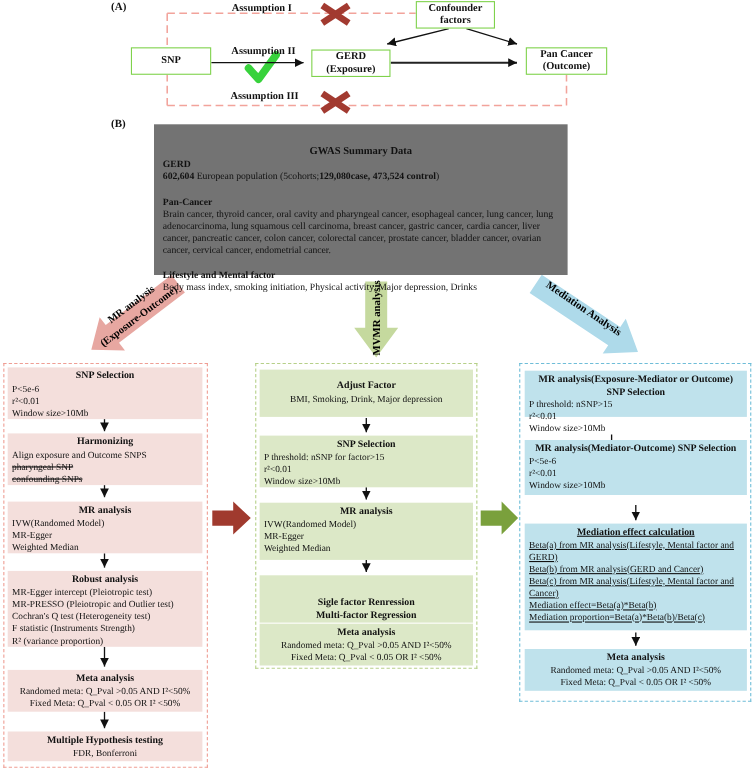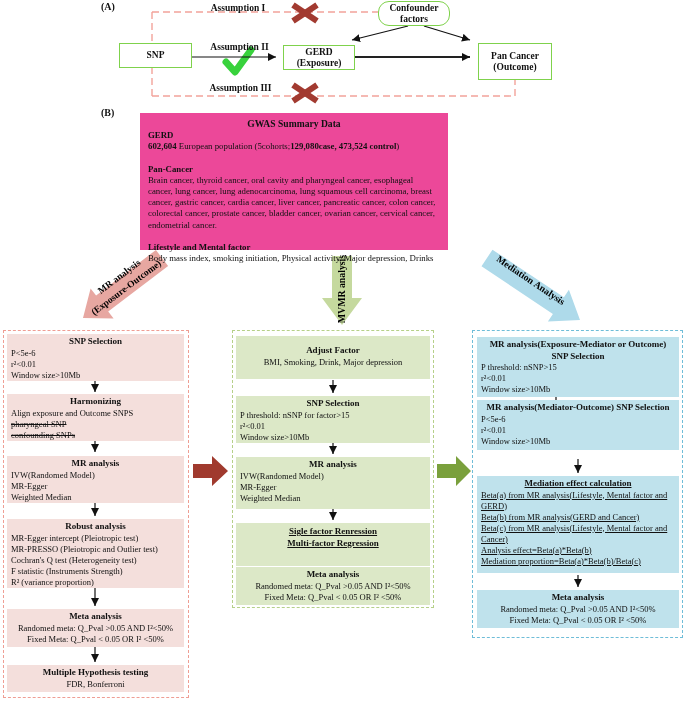--- a/index.html
+++ b/index.html
@@ -4,22 +4,22 @@
 <style>
   html,body{margin:0;padding:0;background:#fff;}
   .canvas{position:relative;width:685px;height:703px;background:#fff;overflow:hidden;
           font-family:"Liberation Serif","DejaVu Serif",serif;color:#111;}
   svg.overlay{position:absolute;left:0;top:0;z-index:1;pointer-events:none;}
   .panel-label{position:absolute;font-weight:bold;font-size:10px;z-index:2;}
   .a-box{position:absolute;background:#fff;border:1.5px solid #7fd24c;display:flex;flex-direction:column;
          align-items:center;justify-content:center;font-weight:bold;font-size:9.5px;line-height:11px;
          text-align:center;z-index:2;box-sizing:border-box;}
   .assumption{position:absolute;font-weight:bold;font-size:9.5px;z-index:2;text-align:center;white-space:nowrap;}
-  .gwas{position:absolute;left:140px;top:113px;width:308px;height:137px;background:#ec4899;z-index:2;
-        padding:5px 8px;box-sizing:border-box;font-size:8.8px;line-height:11.2px;}
+  .gwas{position:absolute;left:140px;top:113px;width:376px;height:137px;background:#737373;z-index:2;
+        padding:19px 8px;box-sizing:border-box;font-size:8.8px;line-height:11.2px;}
   .gwas-title{text-align:center;font-weight:bold;font-size:9.6px;margin-bottom:1px;}
   .gwas .hd{font-weight:bold;}
   .gwas .b{font-weight:bold;}
   .sec-gap{margin-top:11px;}
   .col{position:absolute;border:1.6px dashed;z-index:2;box-sizing:border-box;background:transparent;}
   .col-pink{left:3px;top:330px;width:186px;height:368px;border-color:#ef9e94;}
   .col-green{left:232px;top:330px;width:202px;height:278px;border-color:#b6d089;}
   .col-blue{left:472px;top:330px;width:211px;height:308px;border-color:#6fbdd8;}
   .fbox{position:absolute;box-sizing:border-box;font-size:8.5px;line-height:11px;padding:2px 4px;z-index:2;}
   .f-pink{background:#f4dfdc;}
@@ -110,25 +110,25 @@
   <div class="assumption" style="left:197px;top:42px;width:85px;">Assumption II</div>
   <div class="assumption" style="left:193px;top:83px;width:95px;">Assumption III</div>
 
   <div class="a-box" style="left:119px;top:43px;width:73px;height:25px;">
     <span>SNP</span>
   </div>
   <div class="a-box" style="left:283px;top:45px;width:72px;height:25px;">
     <span>GERD</span>
     <span>(Exposure)</span>
   </div>
-  <div class="a-box" style="left:478px;top:43px;width:74px;height:37px;">
+  <div class="a-box" style="left:478px;top:43px;width:74px;height:25px;">
     <span>Pan Cancer</span>
     <span>(Outcome)</span>
   </div>
-  <div class="a-box" style="left:378px;top:1px;width:72px;height:25px;border-radius:11px;">
+  <div class="a-box" style="left:378px;top:1px;width:72px;height:25px;">
     <span>Confounder</span>
     <span>factors</span>
   </div>
 
   <div class="panel-label" style="left:101px;top:107px;">(B)</div>
   <div class="gwas">
     <div class="gwas-title">GWAS Summary Data</div>
     <div class="hd">GERD</div>
     <div><span class="b">602,604</span><span> European population (5cohorts;</span><span class="b">129,080case, 473,524 control</span><span>)</span></div>
     <div class="hd sec-gap">Pan-Cancer</div>
@@ -186,49 +186,49 @@
     <div class="ln">P threshold: nSNP for factor&gt;15</div>
     <div class="ln">r²&lt;0.01</div>
     <div class="ln">Window size&gt;10Mb</div>
   </div>
   <div class="fbox f-green green-left" style="top:457px;height:52px;">
     <div class="t">MR analysis</div>
     <div class="ln">IVW(Randomed Model)</div>
     <div class="ln">MR-Egger</div>
     <div class="ln">Weighted Median</div>
   </div>
-  <div class="fbox f-green green-left" style="top:523px;height:43px;padding-top:3px;text-decoration:underline;">
+  <div class="fbox f-green green-left" style="top:523px;height:43px;padding-top:19px;">
     <div class="t">Sigle factor Renression</div>
     <div class="t">Multi-factor Regression</div>
   </div>
   <div class="fbox f-green green-left" style="top:567px;height:38px;">
     <div class="t">Meta analysis</div>
     <div class="ln center">Randomed meta: Q_Pval &gt;0.05 AND I²&lt;50%</div>
     <div class="ln center">Fixed Meta: Q_Pval &lt; 0.05 OR I² &lt;50%</div>
   </div>
 
-  <div class="fbox f-blue blue-left" style="top:337px;height:60px;">
+  <div class="fbox f-blue blue-left" style="top:337px;height:42px;">
     <div class="t">MR analysis(Exposure-Mediator or Outcome)</div>
     <div class="t">SNP Selection</div>
     <div class="ln">P threshold: nSNP&gt;15</div>
     <div class="ln">r²&lt;0.01</div>
     <div class="ln">Window size&gt;10Mb</div>
   </div>
   <div class="fbox f-blue blue-left" style="top:400px;height:50px;">
     <div class="t">MR analysis(Mediator-Outcome) SNP Selection</div>
     <div class="ln">P&lt;5e-6</div>
     <div class="ln">r²&lt;0.01</div>
     <div class="ln">Window size&gt;10Mb</div>
   </div>
   <div class="fbox f-blue blue-left" style="top:476px;height:97px;text-decoration:underline;">
     <div class="t">Mediation effect calculation</div>
     <div class="ln">Beta(a) from MR analysis(Lifestyle, Mental factor and GERD)</div>
     <div class="ln">Beta(b) from MR analysis(GERD and Cancer)</div>
     <div class="ln">Beta(c) from MR analysis(Lifestyle, Mental factor and Cancer)</div>
-    <div class="ln">Analysis effect=Beta(a)*Beta(b)</div>
+    <div class="ln">Mediation effect=Beta(a)*Beta(b)</div>
     <div class="ln">Mediation proportion=Beta(a)*Beta(b)/Beta(c)</div>
   </div>
   <div class="fbox f-blue blue-left" style="top:590px;height:38px;">
     <div class="t">Meta analysis</div>
     <div class="ln center">Randomed meta: Q_Pval &gt;0.05 AND I²&lt;50%</div>
     <div class="ln center">Fixed Meta: Q_Pval &lt; 0.05 OR I² &lt;50%</div>
   </div>
 
 </div>
 

